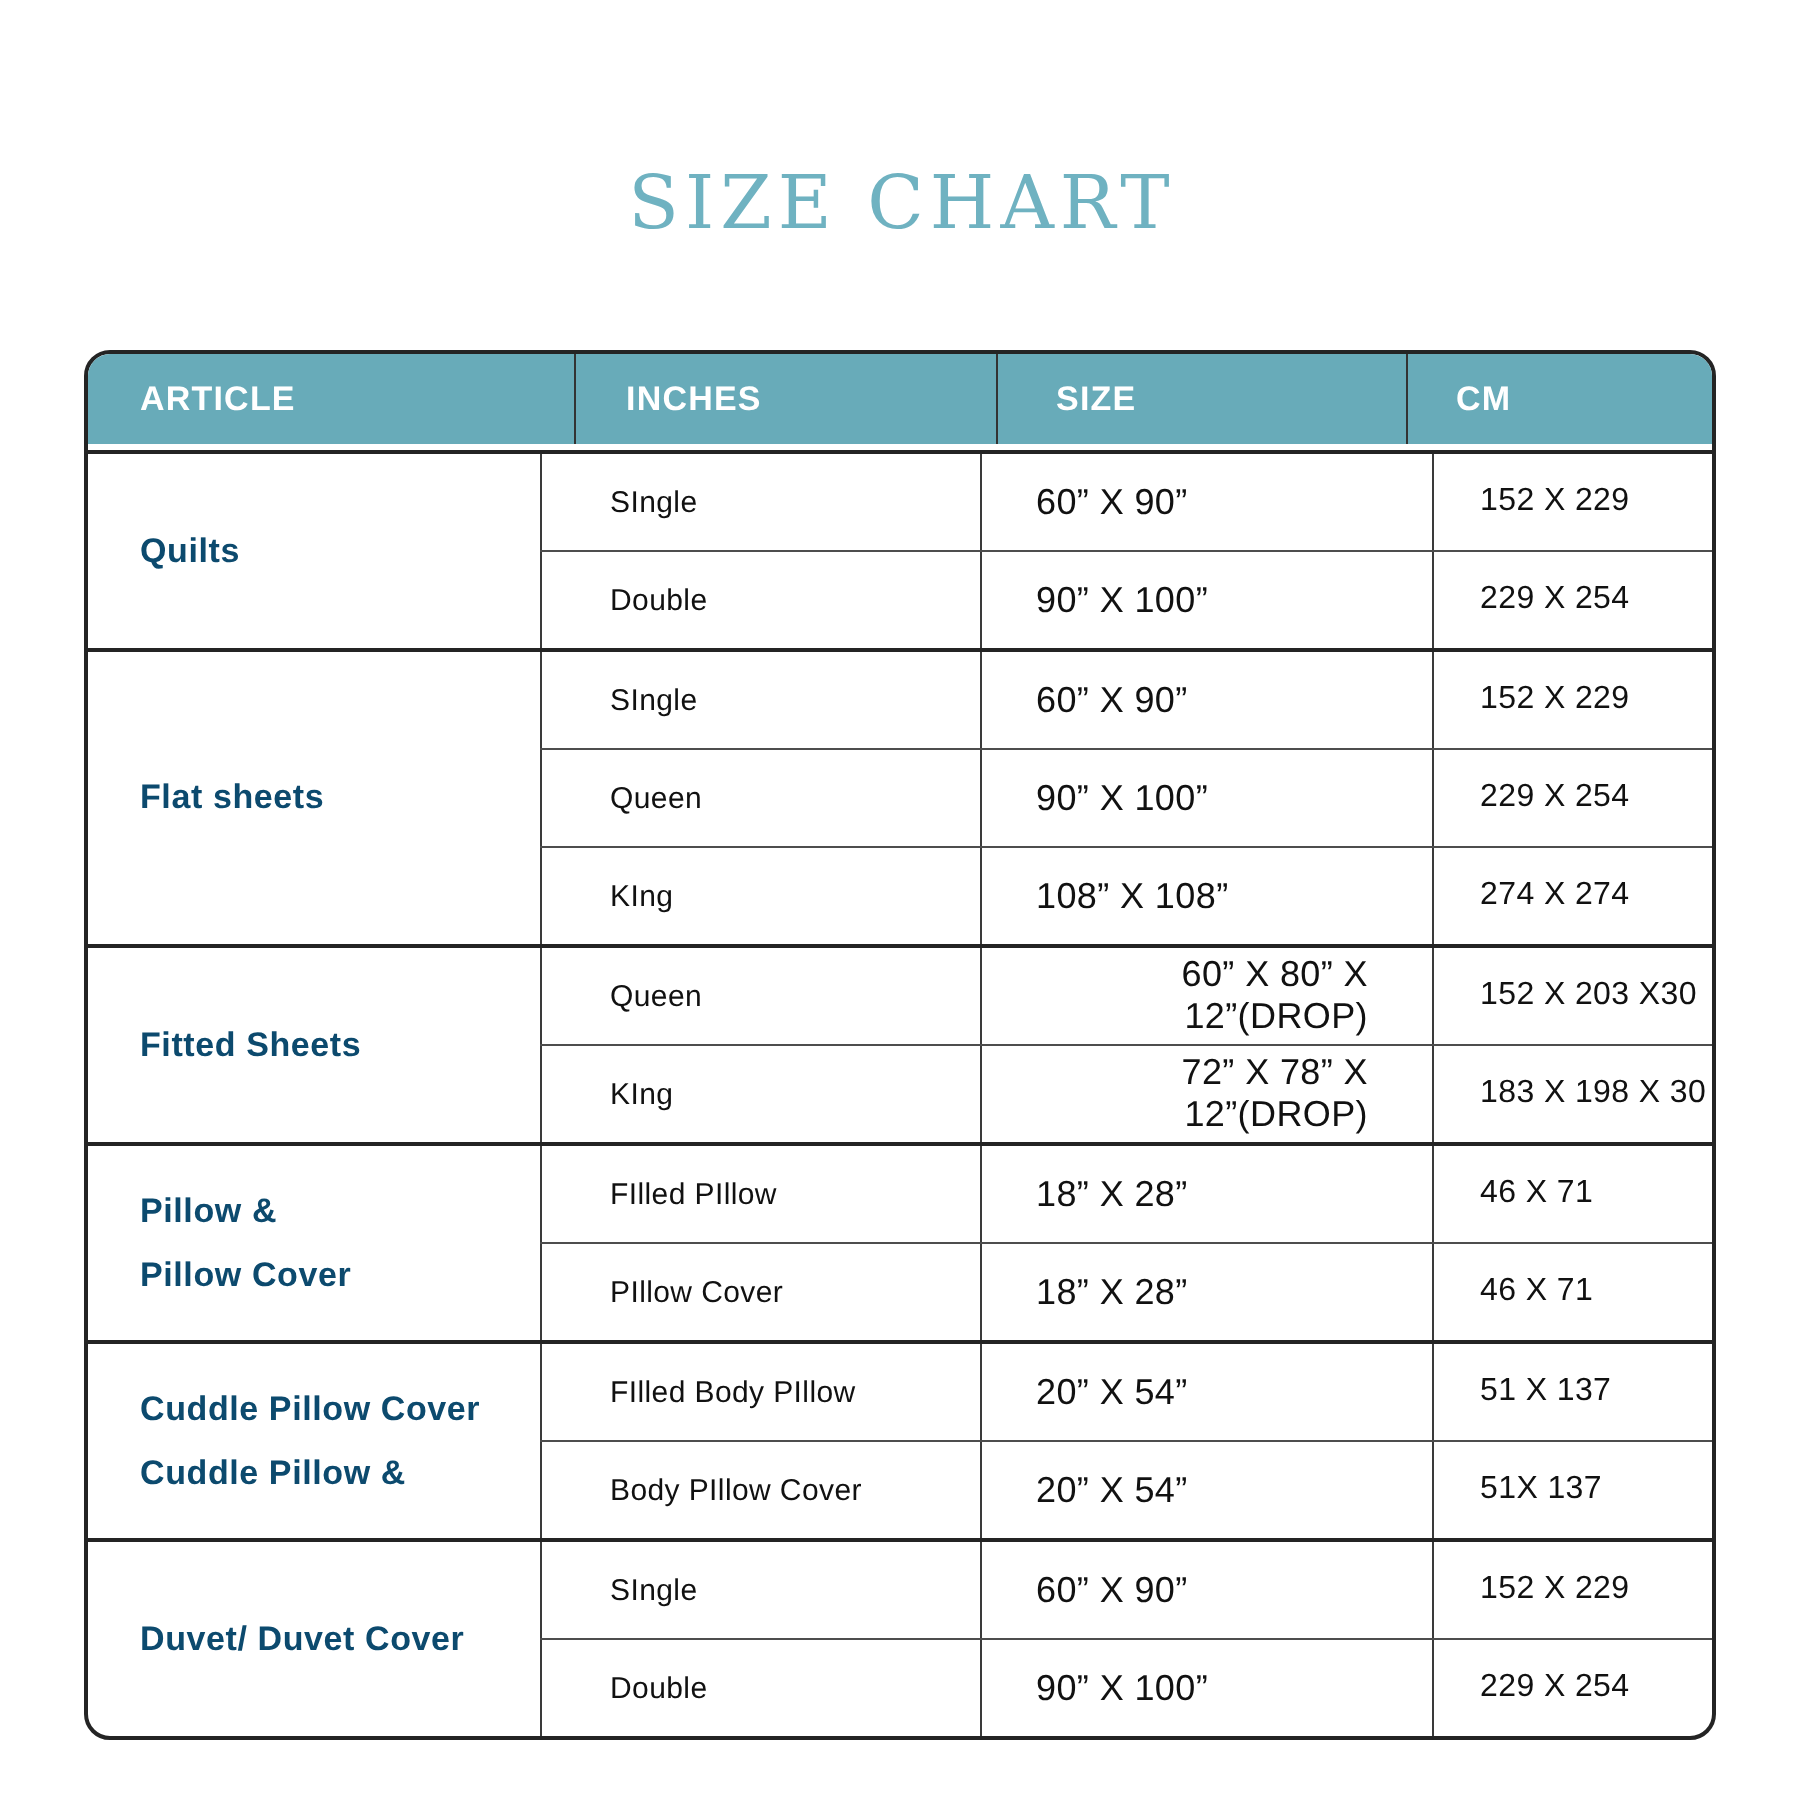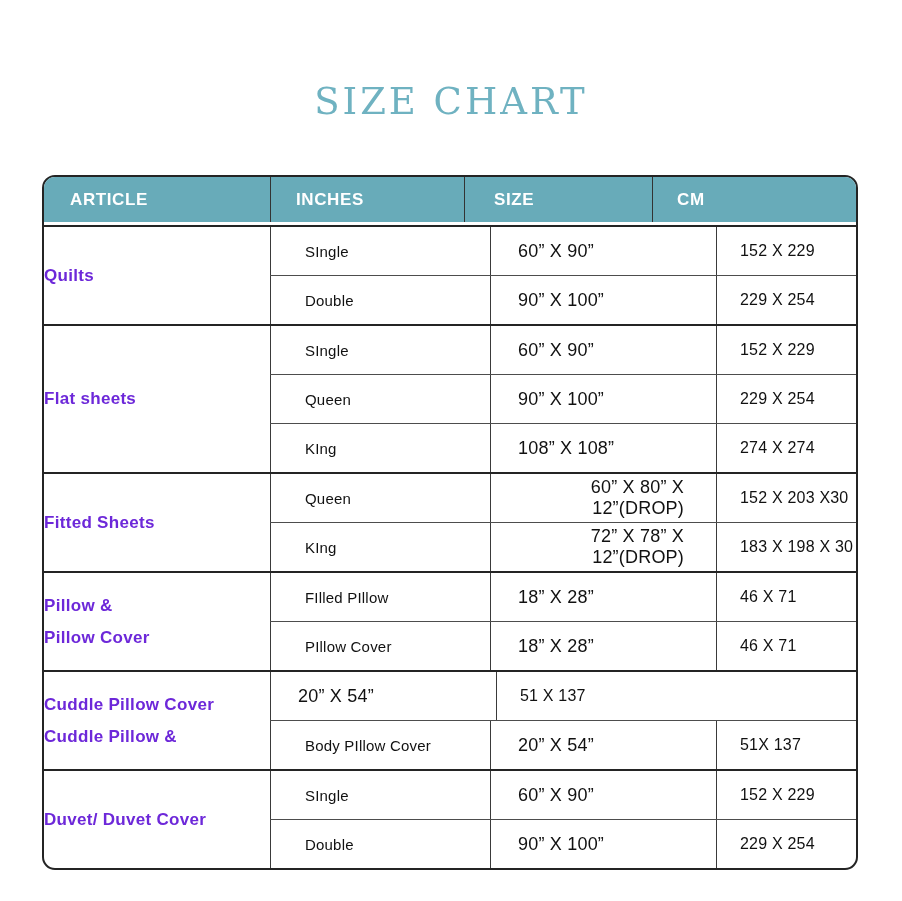--- a/index.html
+++ b/index.html
@@ -10,21 +10,21 @@
   .page-title{
     position:absolute;top:80px;left:0;width:902px;text-align:center;
     font-family:"DejaVu Serif", serif;font-size:37px;letter-spacing:3px;
     color:#6FB2C1;font-weight:500;
   }
   .size-table{
     position:absolute;left:42px;top:175px;width:812px;
     border:2px solid #242424;border-radius:13px;overflow:hidden;background:#fff;
   }
   .thead{
-    display:flex;background:#68ABB9;height:45px;align-items:center;
+    display:flex;background:#68ABB9;height:45px;align-items:center;gap:17px;
   }
   .th{
     color:#ffffff;font-weight:bold;font-size:17px;letter-spacing:0.6px;
     height:100%;display:flex;align-items:center;box-sizing:border-box;
   }
   .col-article{width:226px;padding-left:26px;}
   .col-size{width:188px;padding-left:33px;border-left:1px solid #333;}
   .col-inches{width:194px;padding-left:27px;border-left:1px solid #333;}
   .col-cm{flex:1;padding-left:23px;border-left:1px solid #333;}
   .th.col-size,.th.col-inches,.th.col-cm{padding-left:0;}
@@ -32,23 +32,23 @@
   .th.col-inches{padding-left:25px;}
   .th.col-cm{padding-left:24px;}
   .tbody{
     border-top:2px solid #242424;margin-top:3px;
   }
   .section{
     display:flex;border-bottom:2px solid #242424;
   }
   .section:last-child{border-bottom:none;}
   .article-cell{
-    width:226px;box-sizing:border-box;
+    width:226px;box-sizing:border-box;padding-left:26px;
     display:flex;flex-direction:column;justify-content:center;
-    color:#6d28d9;font-weight:bold;font-size:17px;letter-spacing:0.3px;
+    color:#0c4a6e;font-weight:bold;font-size:17px;letter-spacing:0.3px;
   }
   .article-line{display:block;line-height:32px;}
   .rows{flex:1;display:flex;flex-direction:column;}
   .row{display:flex;height:48px;gap:32px;}
   .row + .row{border-top:1px solid #4d4d4d;}
   .cell{
     display:flex;align-items:center;box-sizing:border-box;
     font-size:15px;color:#111;letter-spacing:0.2px;
   }
   .cell.size{width:188px;padding-left:34px;border-left:1px solid #3a3a3a;font-weight:500;}
@@ -148,20 +148,21 @@
       </div>
     </div>
 
     <div class="section">
       <div class="article-cell">
         <span class="article-line">Cuddle Pillow Cover</span>
         <span class="article-line">Cuddle Pillow &amp;</span>
       </div>
       <div class="rows">
         <div class="row">
+          <div class="cell size">FIlled Body PIllow</div>
           <div class="cell inches">20” X 54”</div>
           <div class="cell cm">51 X 137</div>
         </div>
         <div class="row">
           <div class="cell size">Body PIllow Cover</div>
           <div class="cell inches">20” X 54”</div>
           <div class="cell cm">51X 137</div>
         </div>
       </div>
     </div>

